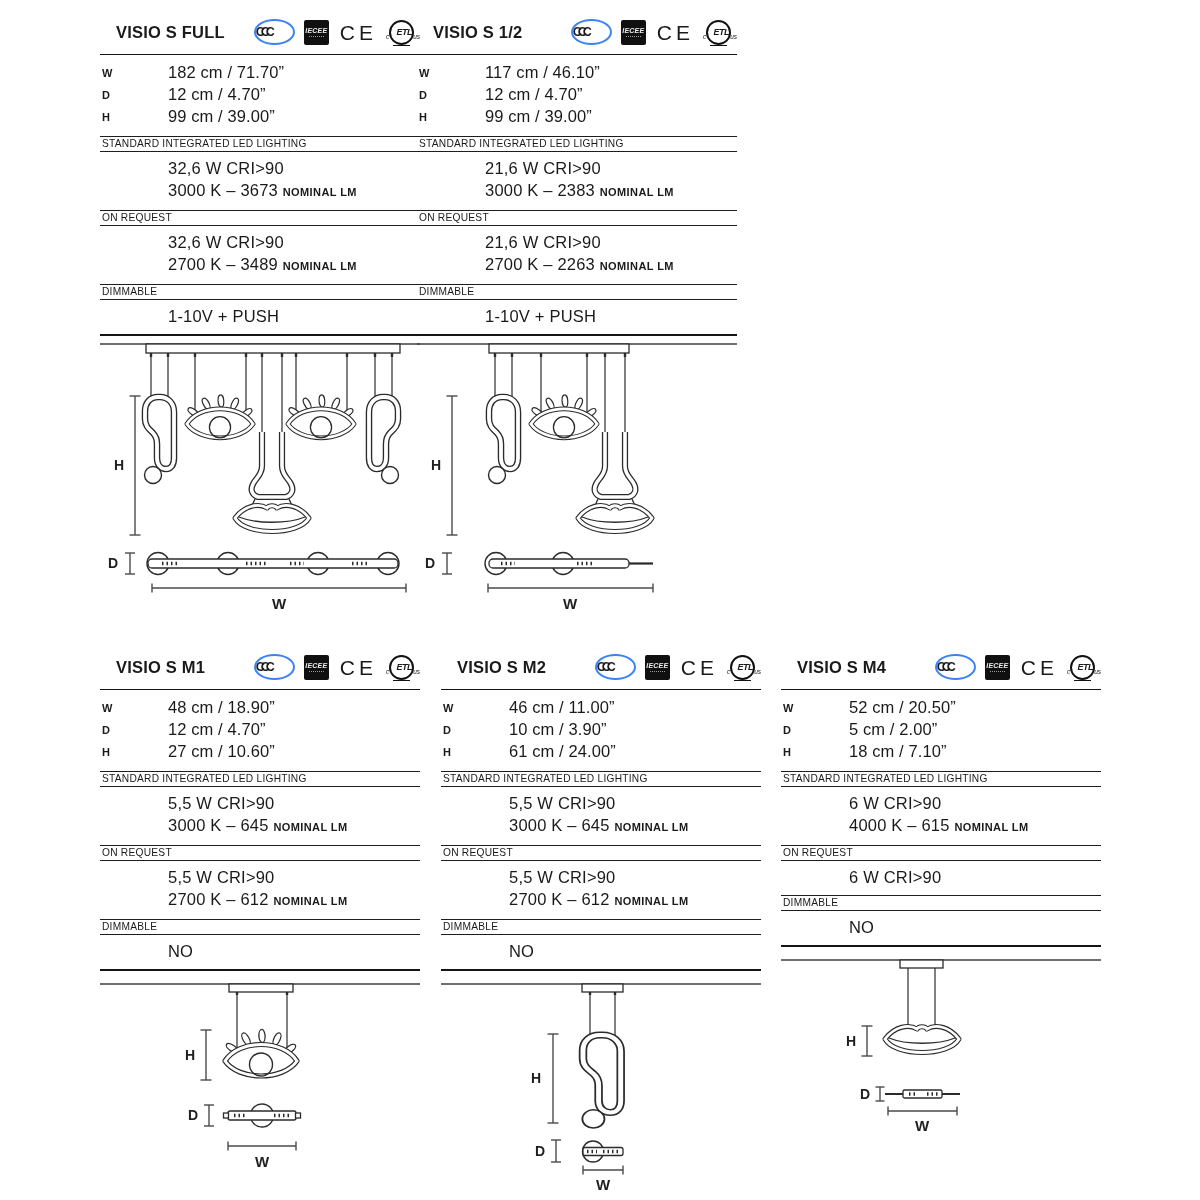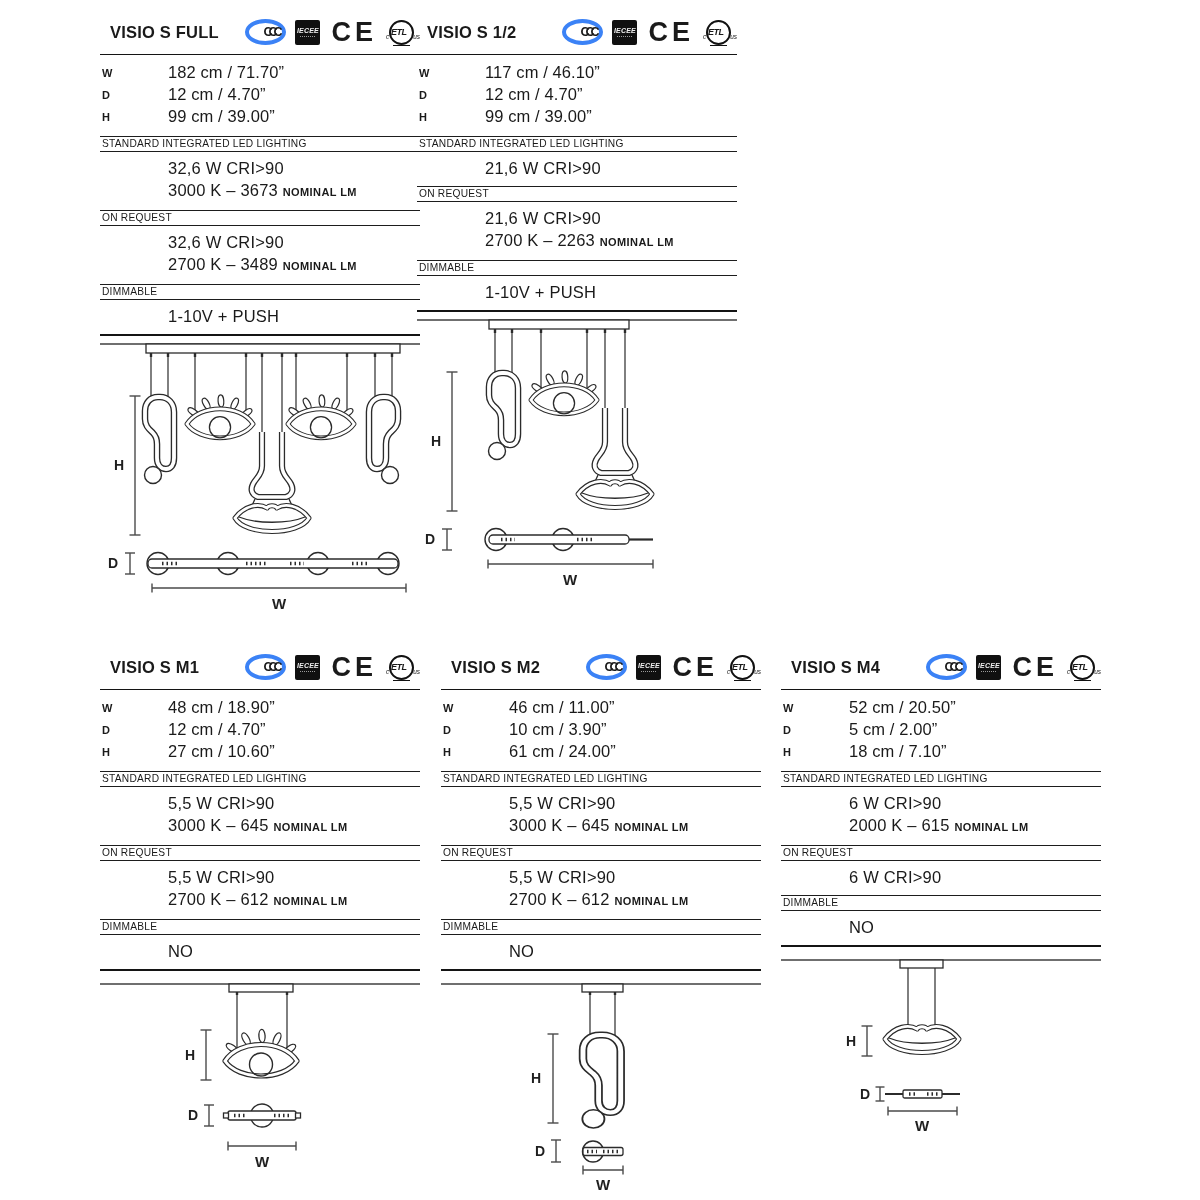--- a/index.html
+++ b/index.html
@@ -3,29 +3,29 @@
 <meta charset="utf-8">
 <style>
   html,body{margin:0;padding:0}
   body{
     width:1200px;height:1200px;position:relative;background:#ffffff;
     font-family:"Liberation Sans","DejaVu Sans",sans-serif;color:#1a1a1a;
     -webkit-font-smoothing:antialiased;
   }
   .card{position:absolute;width:320px}
   .card-head{display:flex;justify-content:space-between;align-items:center;height:44px;border-bottom:1.6px solid #141414}
-  .card-head h2{margin:10px;font-size:16.5px;font-weight:700;letter-spacing:.2px}
+  .card-head h2{margin:16px;font-size:16.5px;font-weight:700;letter-spacing:.2px}
   .certs{display:flex;align-items:center;gap:9px}
-  .cert-ccc{width:41px;height:26px;border:4px solid #3b82f6;border-radius:50%;display:flex;align-items:center;justify-content:flex-end;box-sizing:border-box}
+  .cert-ccc{width:41px;height:26px;border:2px solid #3b82f6;border-radius:50%;display:flex;align-items:center;justify-content:flex-start;box-sizing:border-box}
   .cert-ccc i{font-style:normal;font-weight:700;font-size:12.5px;letter-spacing:-4px;padding-right:4px;line-height:1}
   .cert-iecee{width:25px;height:25px;background:#101010;color:#eee;border-radius:2px;display:flex;flex-direction:column;align-items:center;justify-content:center}
   .cert-iecee i{font-style:italic;font-weight:700;font-size:7px;letter-spacing:.2px;line-height:1}
   .cert-iecee u{display:block;width:15px;height:0;border-bottom:1px dotted #9a9a9a;margin-top:2px}
-  .cert-ce{font-size:27px;font-weight:700;letter-spacing:4px;line-height:1;padding-left:2px}
-  .cert-etl{position:relative;width:25px;height:25px;border:2.2px solid #111;border-radius:50%;display:flex;align-items:center;justify-content:flex-start;box-sizing:border-box;margin:0 6px 0 3px}
+  .cert-ce{font-size:21px;font-weight:400;letter-spacing:4px;line-height:1;padding-left:2px}
+  .cert-etl{position:relative;width:25px;height:25px;border:2.2px solid #111;border-radius:50%;display:flex;align-items:center;justify-content:flex-end;box-sizing:border-box;margin:0 6px 0 3px}
   .cert-etl b{font-size:9px;font-style:italic;font-weight:800;letter-spacing:-.5px;line-height:1}
   .cert-etl .c{position:absolute;left:-5px;bottom:2px;font-size:6.5px;line-height:1}
   .cert-etl .us{position:absolute;right:-8px;bottom:2px;font-size:6.5px;line-height:1}
   .cert-etl u{position:absolute;left:2px;bottom:-3px;width:17px;height:0;border-bottom:1.6px solid #111}
   .dims{margin-top:6.5px;margin-bottom:8px}
   .dim-row{display:flex;height:22px;align-items:center}
   .dim-key{width:68px;font-size:11px;font-weight:700;padding-left:2px;box-sizing:border-box}
   .dim-val{font-size:16.5px;letter-spacing:.1px}
   .sect-label{border-top:1.2px solid #1d1d1d;border-bottom:1.2px solid #1d1d1d;font-size:10.2px;font-weight:400;letter-spacing:.25px;line-height:9px;padding:2.5px 0 2.5px 2px}
   .sect-vals{padding:5.5px 0 6.5px 68px}
@@ -224,20 +224,21 @@
         <span class="dim-val">12 cm / 4.70”</span>
       </div>
     <div class="dim-row">
         <span class="dim-key">H</span>
         <span class="dim-val">99 cm / 39.00”</span>
       </div>
   </div>
   <div class="sect-label">STANDARD INTEGRATED LED LIGHTING</div>
   <div class="sect-vals">
     <div class="v">21,6 W CRI&gt;90</div>
+    <div class="v"><span>3000 K – 2383</span> <span class="unit">NOMINAL LM</span></div>
   </div>
   <div class="sect-label">ON REQUEST</div>
   <div class="sect-vals">
     <div class="v">21,6 W CRI&gt;90</div>
     <div class="v"><span>2700 K – 2263</span> <span class="unit">NOMINAL LM</span></div>
   </div>
   <div class="sect-label">DIMMABLE</div>
   <div class="sect-vals">
     <div class="v">1-10V + PUSH</div>
   </div>
@@ -501,21 +502,21 @@
         <span class="dim-val">5 cm / 2.00”</span>
       </div>
     <div class="dim-row">
         <span class="dim-key">H</span>
         <span class="dim-val">18 cm / 7.10”</span>
       </div>
   </div>
   <div class="sect-label">STANDARD INTEGRATED LED LIGHTING</div>
   <div class="sect-vals">
     <div class="v">6 W CRI&gt;90</div>
-    <div class="v"><span>2000 K – 615</span> <span class="unit">NOMINAL LM</span></div>
+    <div class="v"><span>4000 K – 615</span> <span class="unit">NOMINAL LM</span></div>
   </div>
   <div class="sect-label">ON REQUEST</div>
   <div class="sect-vals">
     <div class="v">6 W CRI&gt;90</div>
   </div>
   <div class="sect-label">DIMMABLE</div>
   <div class="sect-vals">
     <div class="v">NO</div>
   </div>
   <div class="thick-rule"></div>

